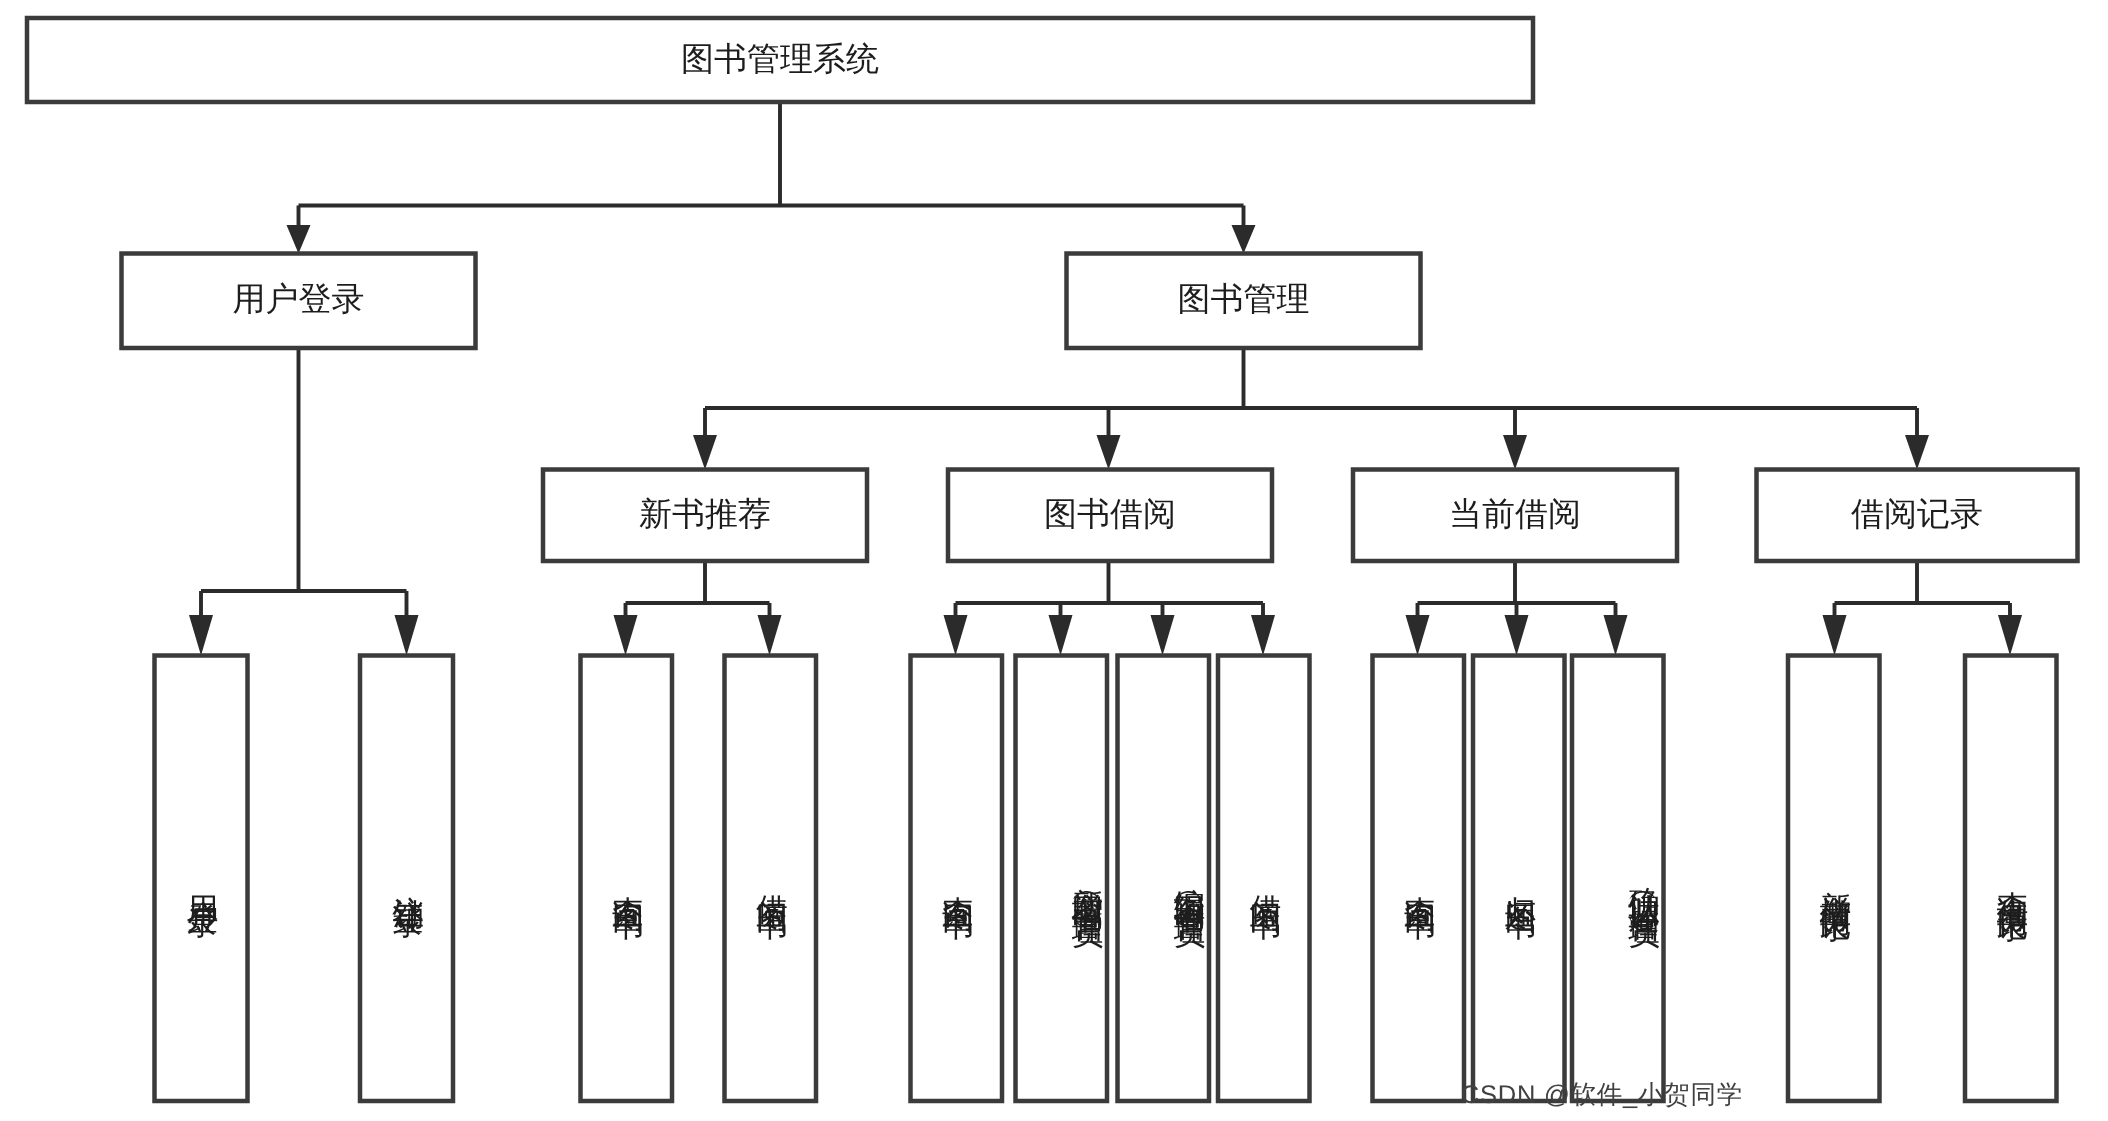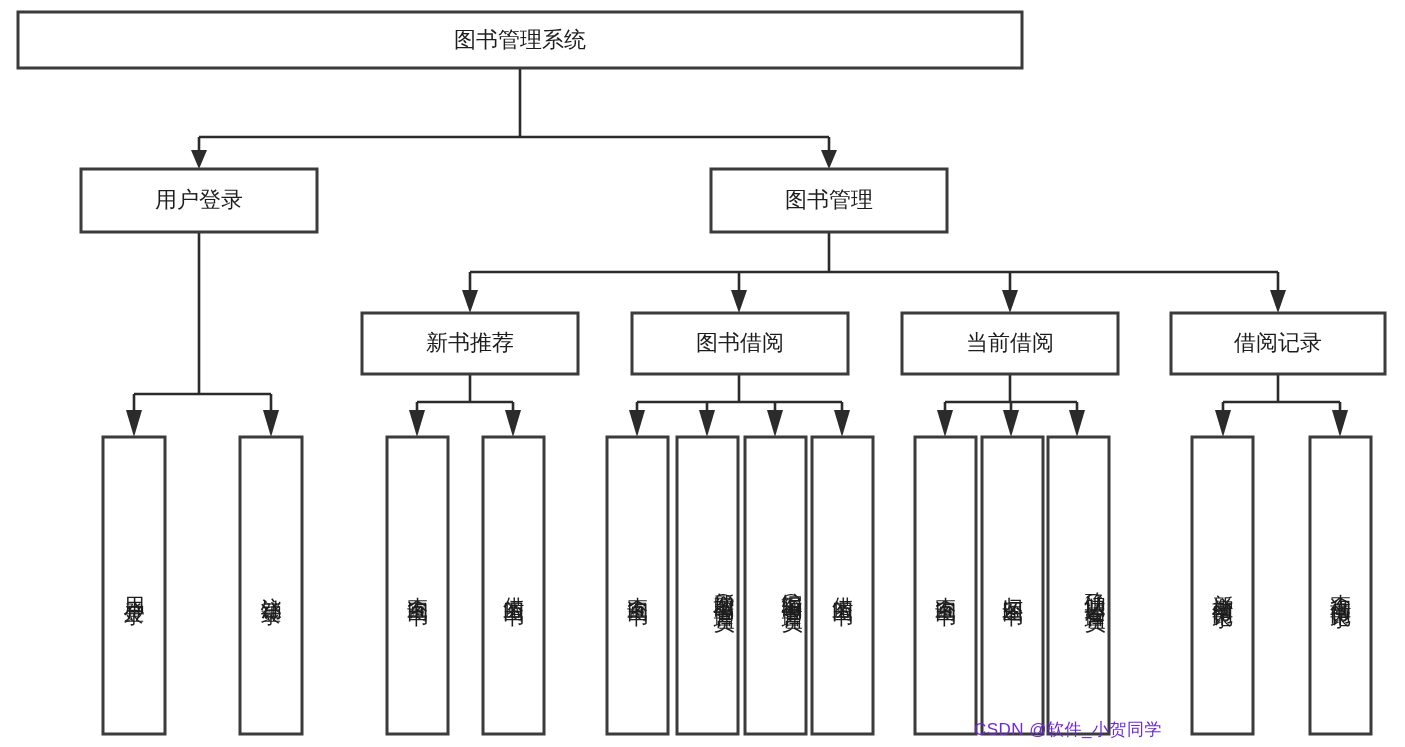--- a/index.html
+++ b/index.html
@@ -45,21 +45,21 @@
     fill: #1d1d1d;
     font-family: "Liberation Sans", "DejaVu Sans", sans-serif;
     font-size: 22px;
     text-anchor: middle;
     dominant-baseline: middle;
   }
   .watermark {
     position: absolute;
     right: 10px;
     bottom: 6px;
-    color: #6d28d9;
+    color: #404040;
     font-size: 17px;
     font-family: "Liberation Sans", "DejaVu Sans", sans-serif;
     letter-spacing: 0.5px;
     white-space: nowrap;
     pointer-events: none;
   }
 </style>
 </head>
 <body>
 

